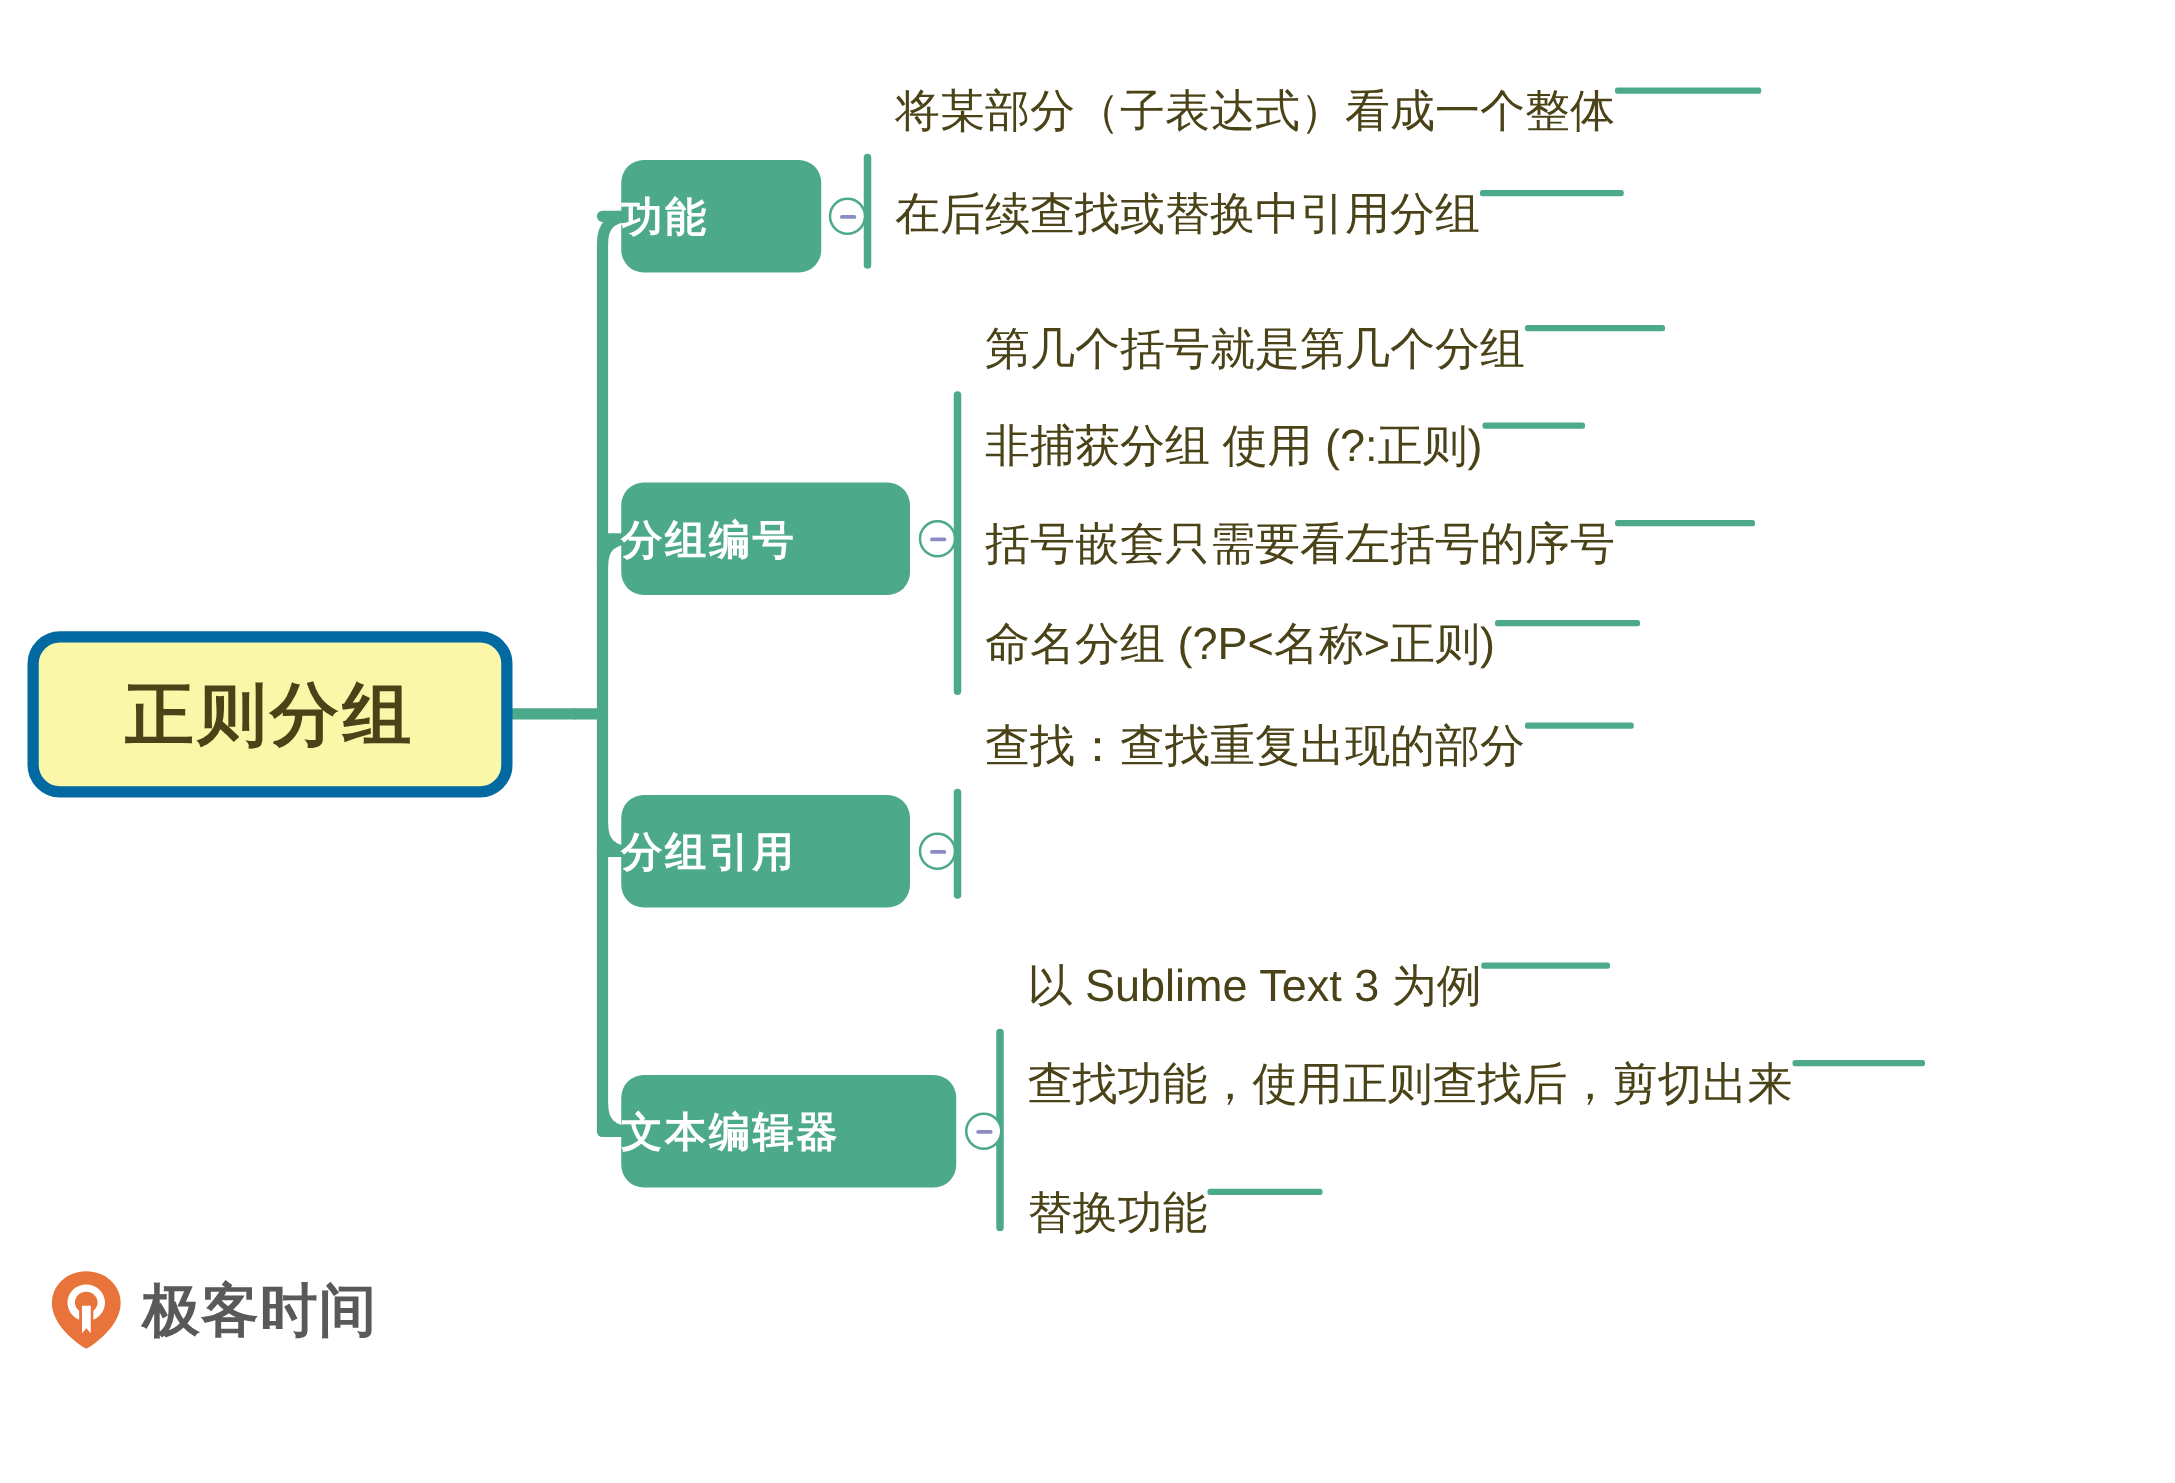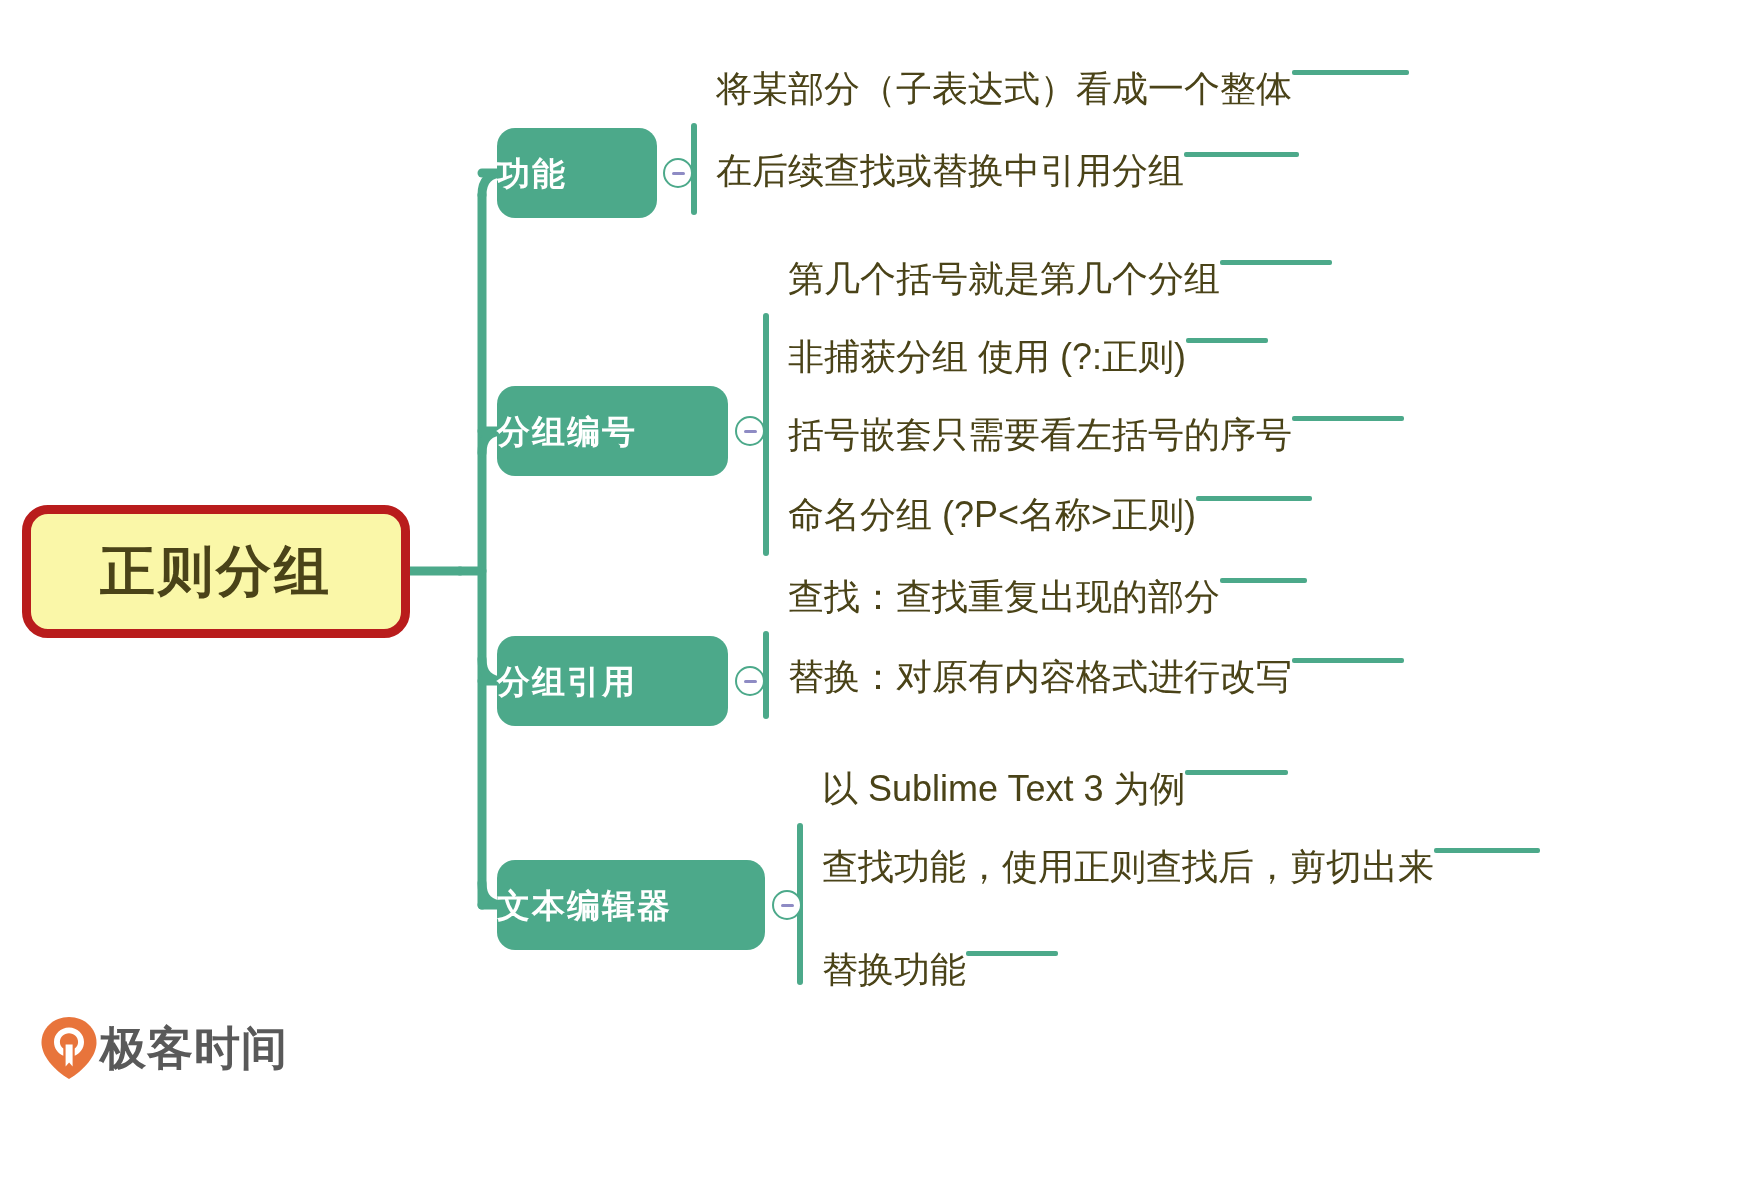--- a/index.html
+++ b/index.html
@@ -15,21 +15,21 @@
     overflow:hidden;
   }
   #wires{position:absolute;left:0;top:0;width:1740px;height:1186px;pointer-events:none;}
 
   
   .root-node{
     position:absolute;
     left:22px; top:505px;
     width:388px; height:133px;
     background:#FAF7A8;
-    border:9px solid #b91c1c;
+    border:9px solid #0369a1;
     border-radius:26px;
     box-sizing:border-box;
     display:flex;align-items:center;justify-content:center;
   }
   .root-label{
     font-size:55px;
     font-weight:bold;
     color:#4A4318;
     letter-spacing:3px;
     line-height:1;
@@ -88,21 +88,21 @@
     height:5px;
     background:#4CA98A;
     border-radius:2px;
     width:100%;
   }
 
   
   .logo{
     position:absolute;
     left:38px; top:1015px;
-    display:flex;align-items:center;
+    display:flex;align-items:center;gap:14px;
   }
   .logo-mark{
     position:relative;
     width:62px;height:66px;
     flex:0 0 auto;
   }
   .logo-text{
     font-size:46px;
     font-weight:bold;
     color:#595959;
@@ -190,24 +190,20 @@
   <div class="branch-node" style="left:497px; top:636px; width:231px; height:90px;">
     <span class="branch-label">分组引用</span>
   </div>
   <div class="toggle" style="left:735px; top:666px;">
     <span class="bar"></span>
   </div>
   <div class="leaf" style="left:766px; top:578px; width:541px; height:58px;">
     <div class="leaf-text">查找：查找重复出现的部分</div>
     <div class="leaf-rule"></div>
   </div>
-  <div class="leaf" style="left:766px; top:658px; width:638px; height:58px;">
-    <div class="leaf-text">替换：对原有内容格式进行改写</div>
-    <div class="leaf-rule"></div>
-  </div>
 
   <div class="branch-node" style="left:497px; top:860px; width:268px; height:90px;">
     <span class="branch-label">文本编辑器</span>
   </div>
   <div class="toggle" style="left:772px; top:890px;">
     <span class="bar"></span>
   </div>
   <div class="leaf" style="left:800px; top:770px; width:488px; height:58px;">
     <div class="leaf-text">以 Sublime Text 3 为例</div>
     <div class="leaf-rule"></div>

